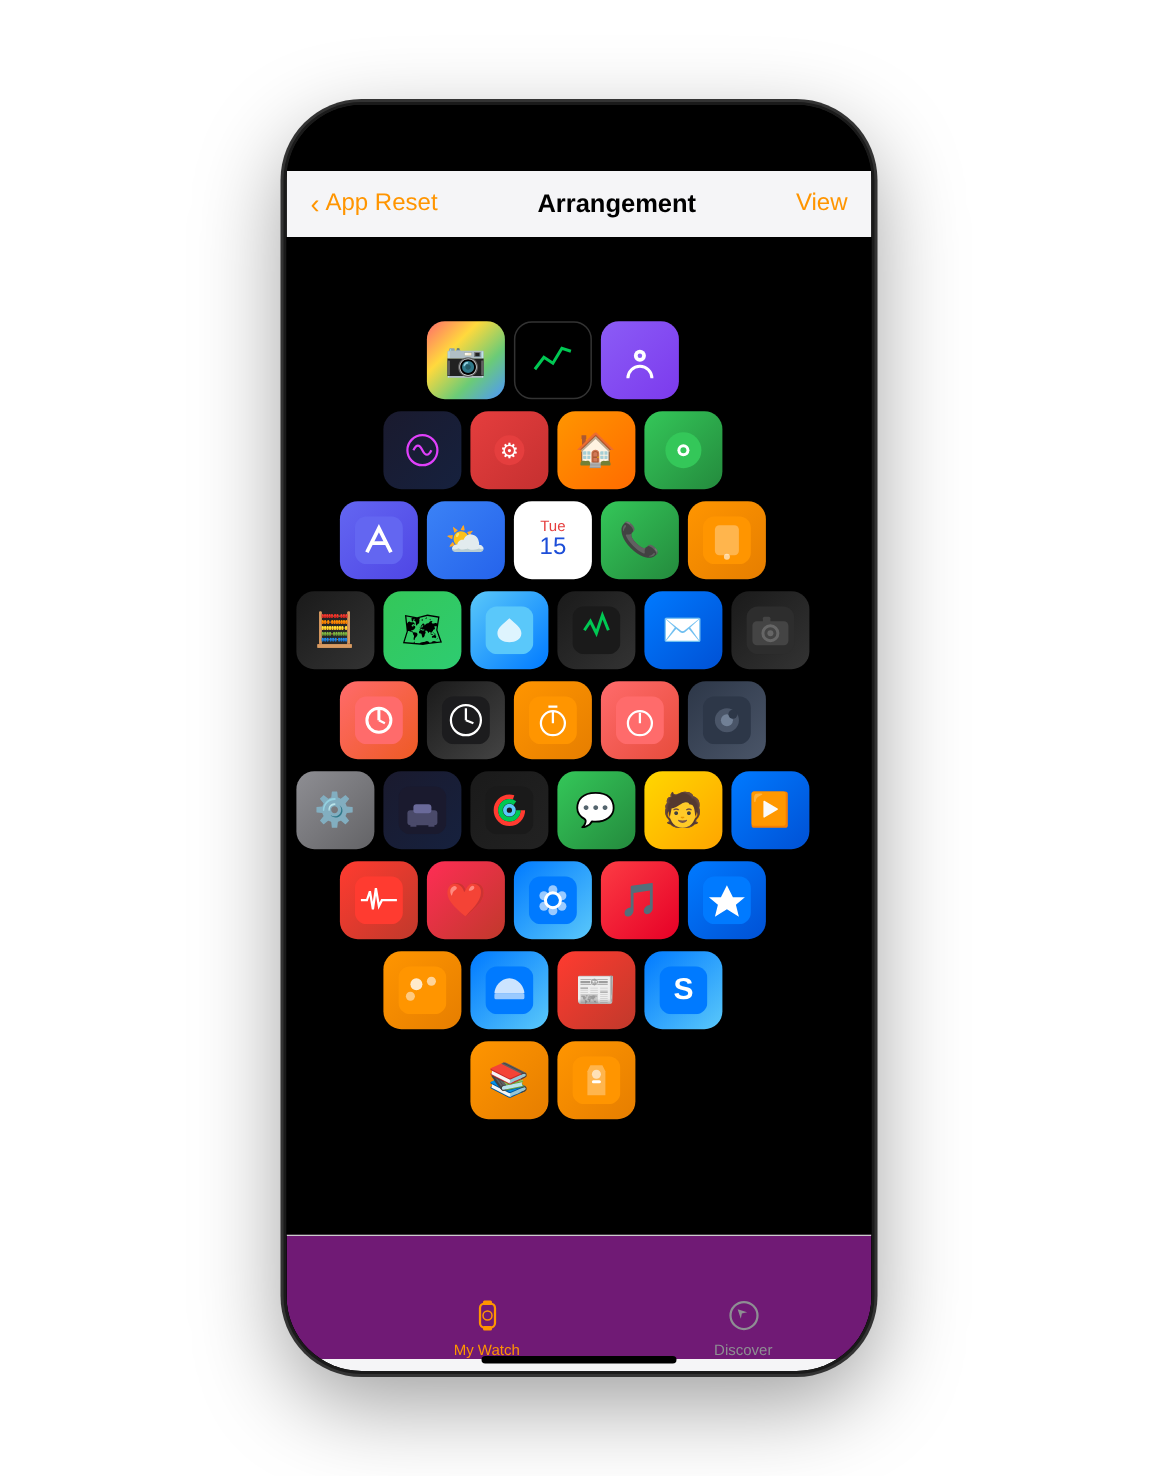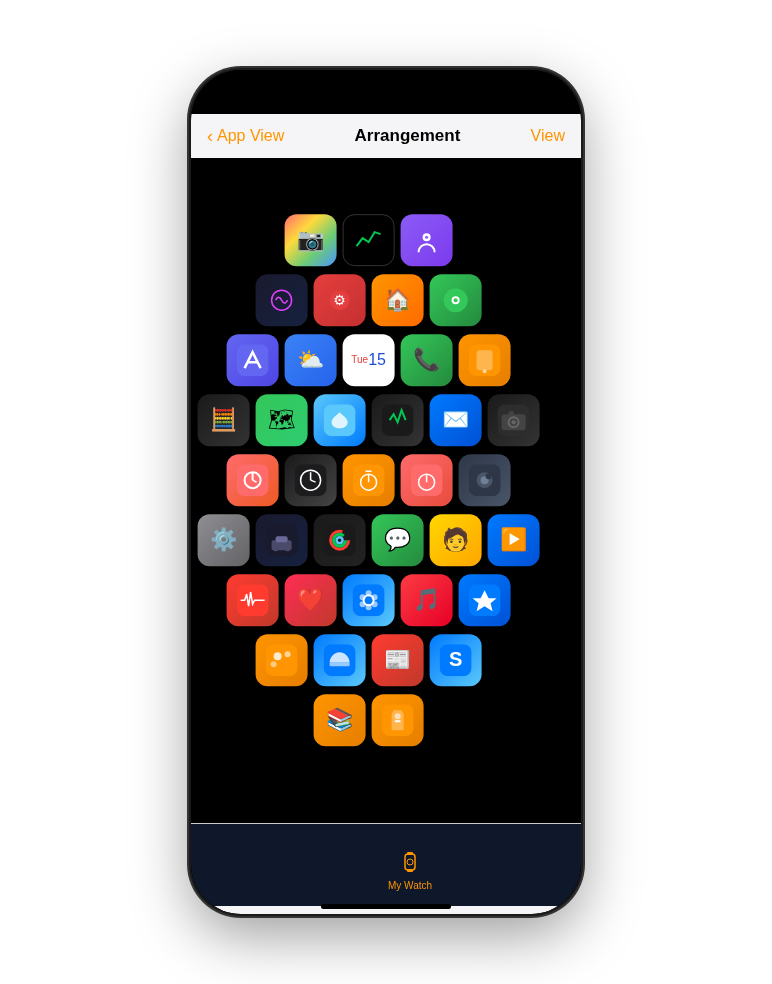--- a/index.html
+++ b/index.html
@@ -228,24 +228,24 @@
       left: -60px;
       top: 50%;
       width: 55px;
       height: 1px;
       background: #555;
     }
 
     
     .tab-bar {
       height: 83px;
-      background: #0f172a;
+      background: #701a75;
       border-top: 0.5px solid #ccc;
       display: flex;
-      align-items: center;
+      align-items: flex-end;
       padding-top: 8px;
       flex-shrink: 0;
       padding-left: 48px;
     }
 
     .tab-item {
       flex: 1;
       display: flex;
       flex-direction: column;
       align-items: center;
@@ -376,21 +376,21 @@
         </svg>
         <div class="battery-icon">
           <div class="battery-fill"></div>
         </div>
       </div>
     </div>
 
     <div class="nav-bar">
       <div class="nav-back">
         <span class="nav-back-chevron">‹</span>
-        <span>App View</span>
+        <span>App Reset</span>
       </div>
       <span class="nav-title">Arrangement</span>
       <span class="nav-reset">View</span>
     </div>
 
     <div class="main-content">
 
       <div class="honeycomb">
 
         <div class="hex-row">
@@ -434,21 +434,21 @@
 
         <div class="hex-row">
           <div class="app-icon icon-shortcuts">
             <svg viewBox="0 0 32 32">
                 <rect width="32" height="32" rx="8" fill="#6366f1"></rect>
                 <path d="M8 24 L16 8 L24 24" stroke="white" stroke-width="2.5" fill="none"></path>
                 <path d="M11 18 L21 18" stroke="white" stroke-width="2.5"></path>
               </svg>
           </div>
           <div class="app-icon icon-weather">⛅</div>
-          <div class="app-icon icon-calendar" style="background:#fff; display:flex; flex-direction:row; align-items:center; justify-content:center;">
+          <div class="app-icon icon-calendar" style="background:#fff; display:flex; flex-direction:column; align-items:center; justify-content:center;">
             <span class="calendar-date">Tue</span>
             <span class="calendar-day">15</span>
           </div>
           <div class="app-icon icon-phone">📞</div>
           <div class="app-icon icon-nano">
             <svg viewBox="0 0 32 32">
                 <rect width="32" height="32" rx="8" fill="#ff9500"></rect>
                 <rect x="8" y="6" width="16" height="20" rx="3" fill="white" opacity="0.3"></rect>
                 <circle cx="16" cy="27" r="2" fill="white" opacity="0.6"></circle>
               </svg>
@@ -622,20 +622,29 @@
         <div class="tab-icon">
           <svg width="28" height="28" viewBox="0 0 28 28">
             <rect x="9" y="6" width="10" height="16" rx="3" fill="none" stroke="#ff9500" stroke-width="1.5"></rect>
             <rect x="11" y="4" width="6" height="3" rx="1" fill="#ff9500"></rect>
             <rect x="11" y="21" width="6" height="3" rx="1" fill="#ff9500"></rect>
             <circle cx="14" cy="14" r="3" fill="none" stroke="#ff9500" stroke-width="1"></circle>
           </svg>
         </div>
         <span class="tab-label active">My Watch</span>
       </div>
+      <div class="tab-item">
+        <div class="tab-icon">
+          <svg width="28" height="28" viewBox="0 0 28 28">
+            <circle cx="14" cy="14" r="9" fill="none" stroke="#8e8e93" stroke-width="1.5"></circle>
+            <polygon points="14,8 17,14 14,12 11,14" fill="#8e8e93" transform="rotate(-45 14 14)"></polygon>
+          </svg>
+        </div>
+        <span class="tab-label">Discover</span>
+      </div>
     </div>
 
     <div class="home-indicator">
       <div class="home-bar"></div>
     </div>
 
   </div>
 </div>
 
 </body></html>

